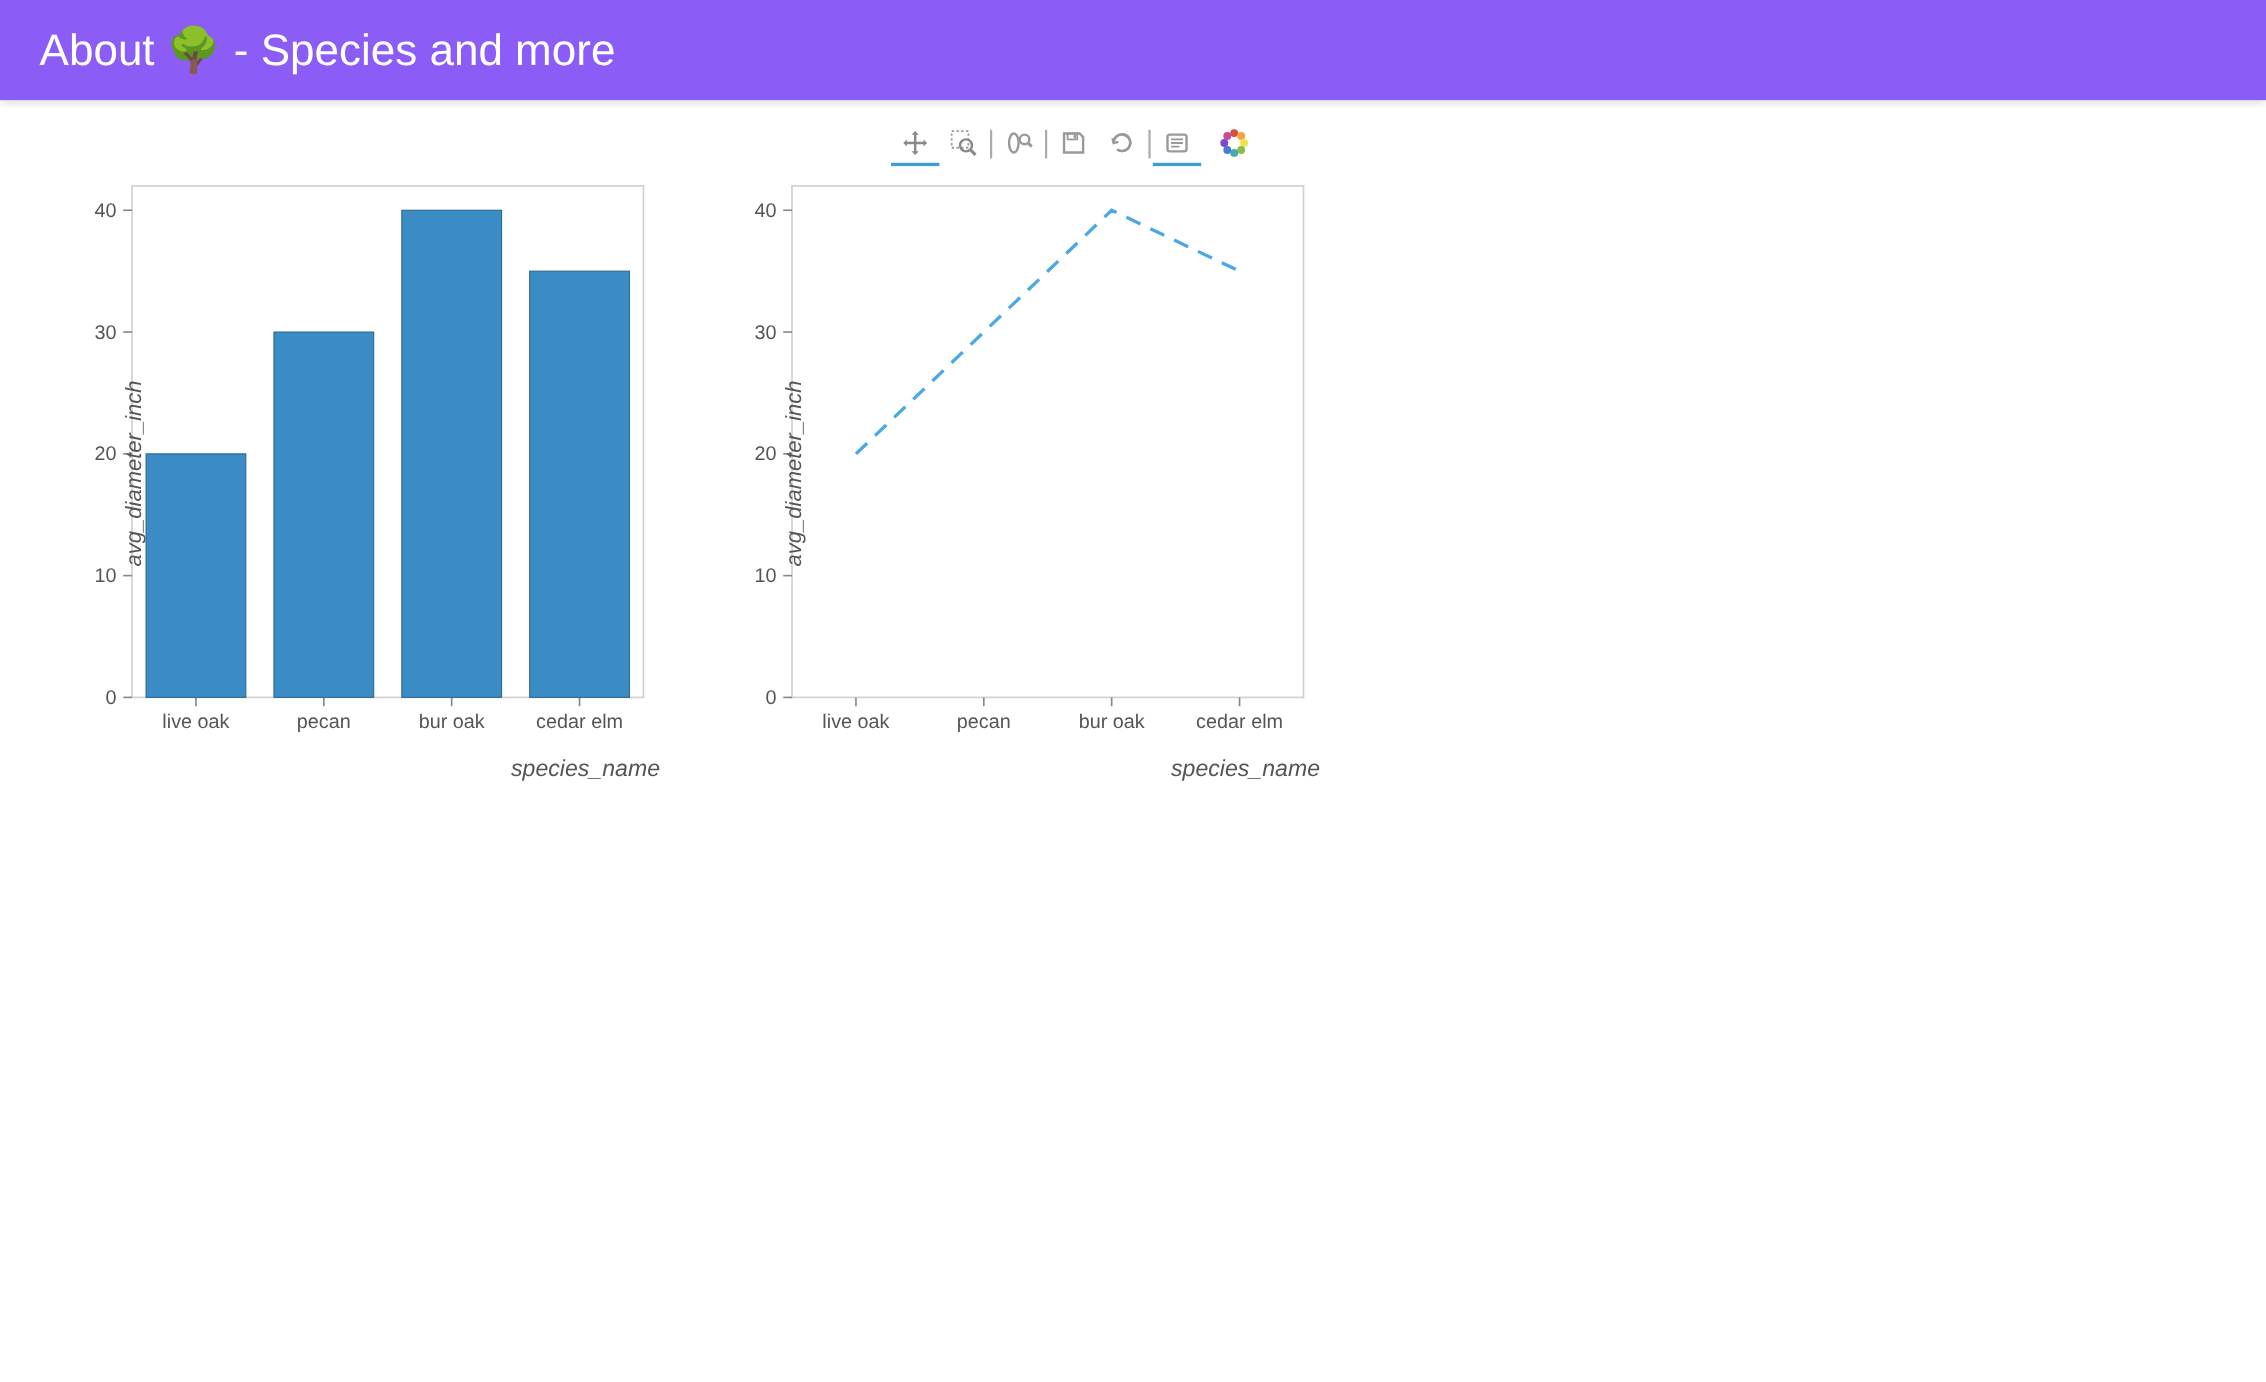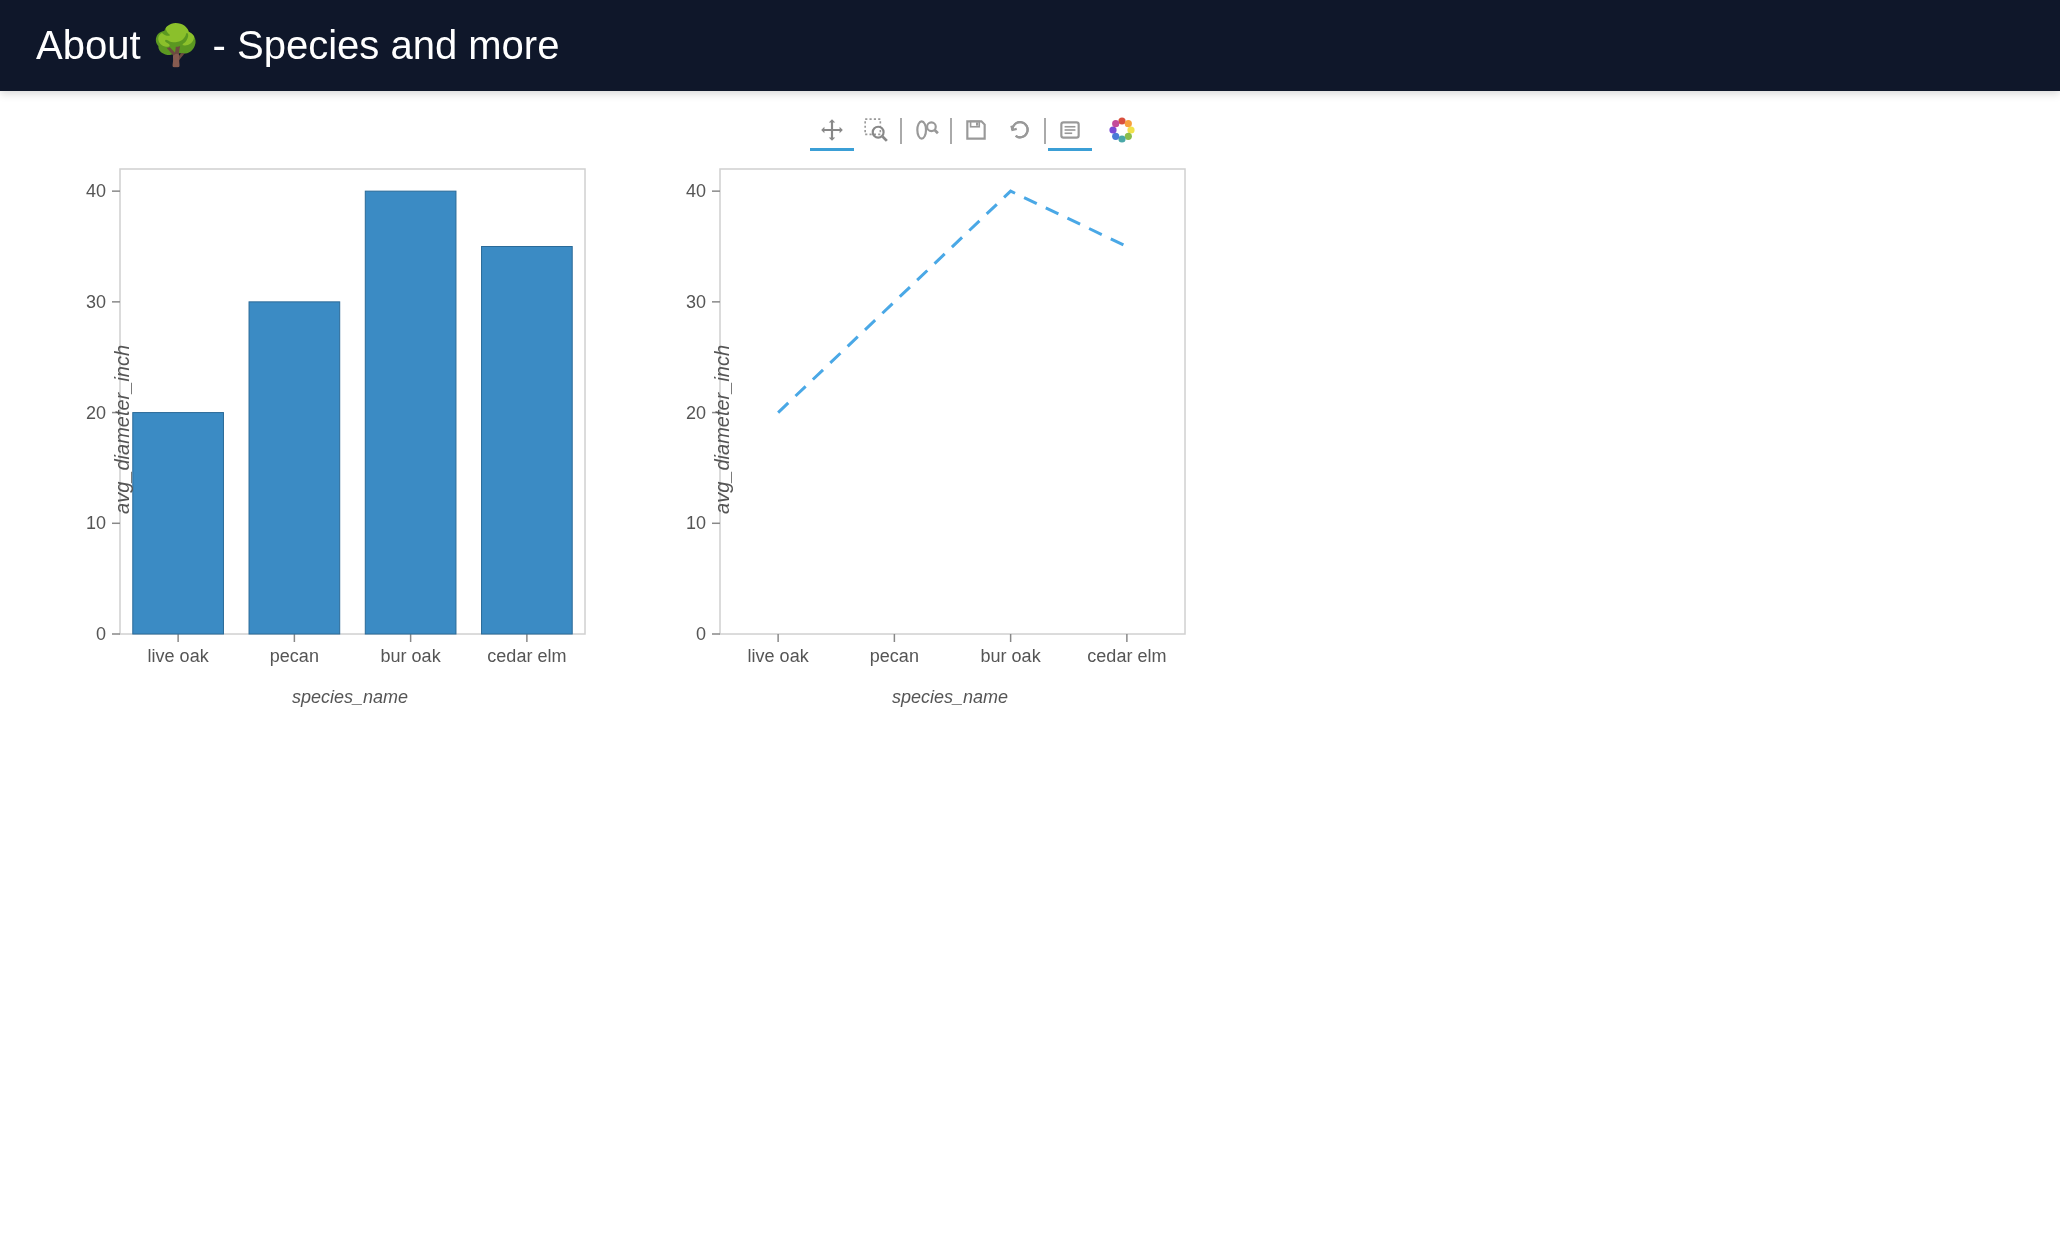--- a/index.html
+++ b/index.html
@@ -1,18 +1,18 @@
 <!DOCTYPE html>
 <html><head>
 <meta charset="utf-8">
 <style>
   * { box-sizing: border-box; margin: 0; padding: 0; }
   body { font-family: -apple-system, BlinkMacSystemFont, "Segoe UI", Helvetica, Arial, sans-serif; background: #fff; width: 2060px; }
   .header {
-    background: #0f172a;
+    background: #8b5cf6;
     color: #fff;
     padding: 22px 36px;
     font-size: 40px;
     font-weight: 400;
     box-shadow: 0 3px 8px rgba(0,0,0,0.15);
   }
   .content { padding: 18px 30px; }
   .toolbar {
     display: flex;
     align-items: center;
@@ -39,23 +39,23 @@
     left: 8px;
     top: 50%;
     transform: translateY(-70%) rotate(-90deg);
     transform-origin: center;
     font-style: italic;
     font-size: 20px;
     color: #555;
     white-space: nowrap;
   }
   .axis-label-x {
-    text-align: center;
+    text-align: right;
     font-style: italic;
-    font-size: 18px;
+    font-size: 21px;
     color: #555;
     margin-top: 8px;
   }
   .tick-text { font-size: 18px; fill: #555; }
   .cat-text { font-size: 18px; fill: #555; text-anchor: middle; }
   .plot-border { fill: #fff; stroke: #d0d0d0; stroke-width: 1.5; }
   .bar { fill: #3b8bc4; stroke: #2a6a98; stroke-width: 1; }
   .line-dash { fill: none; stroke: #4aa8e6; stroke-width: 3; stroke-dasharray: 14 10; stroke-linecap: butt; }
   .bokeh-logo { width: 30px; height: 30px; }
 </style>

